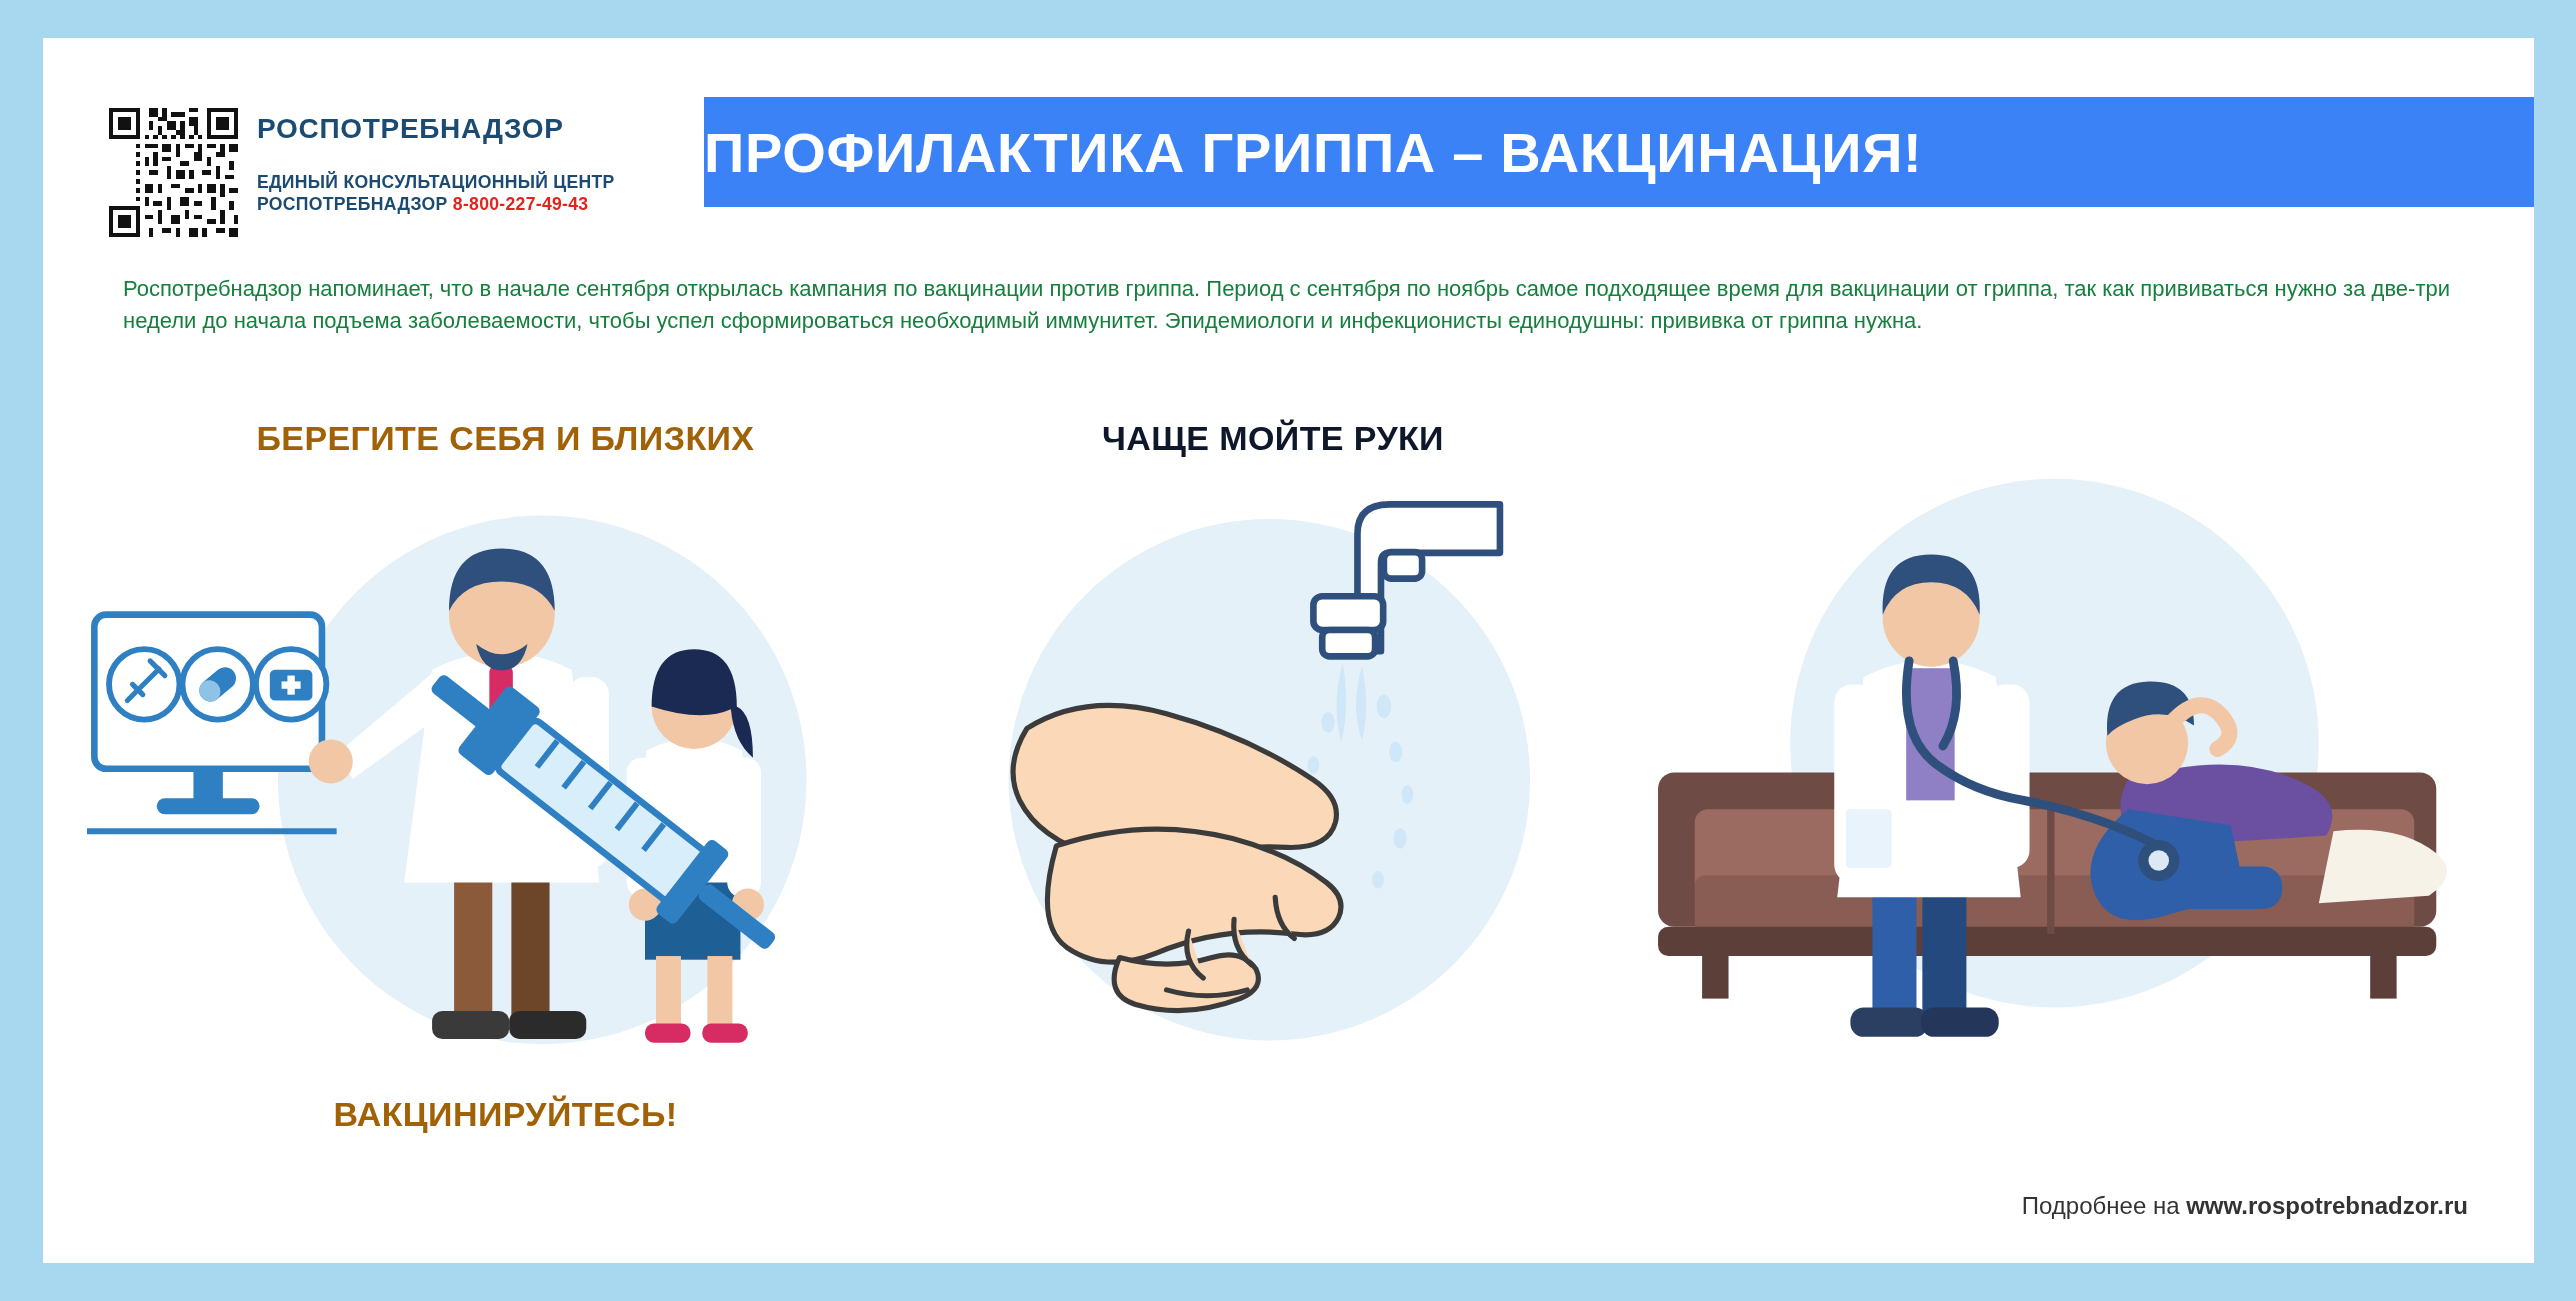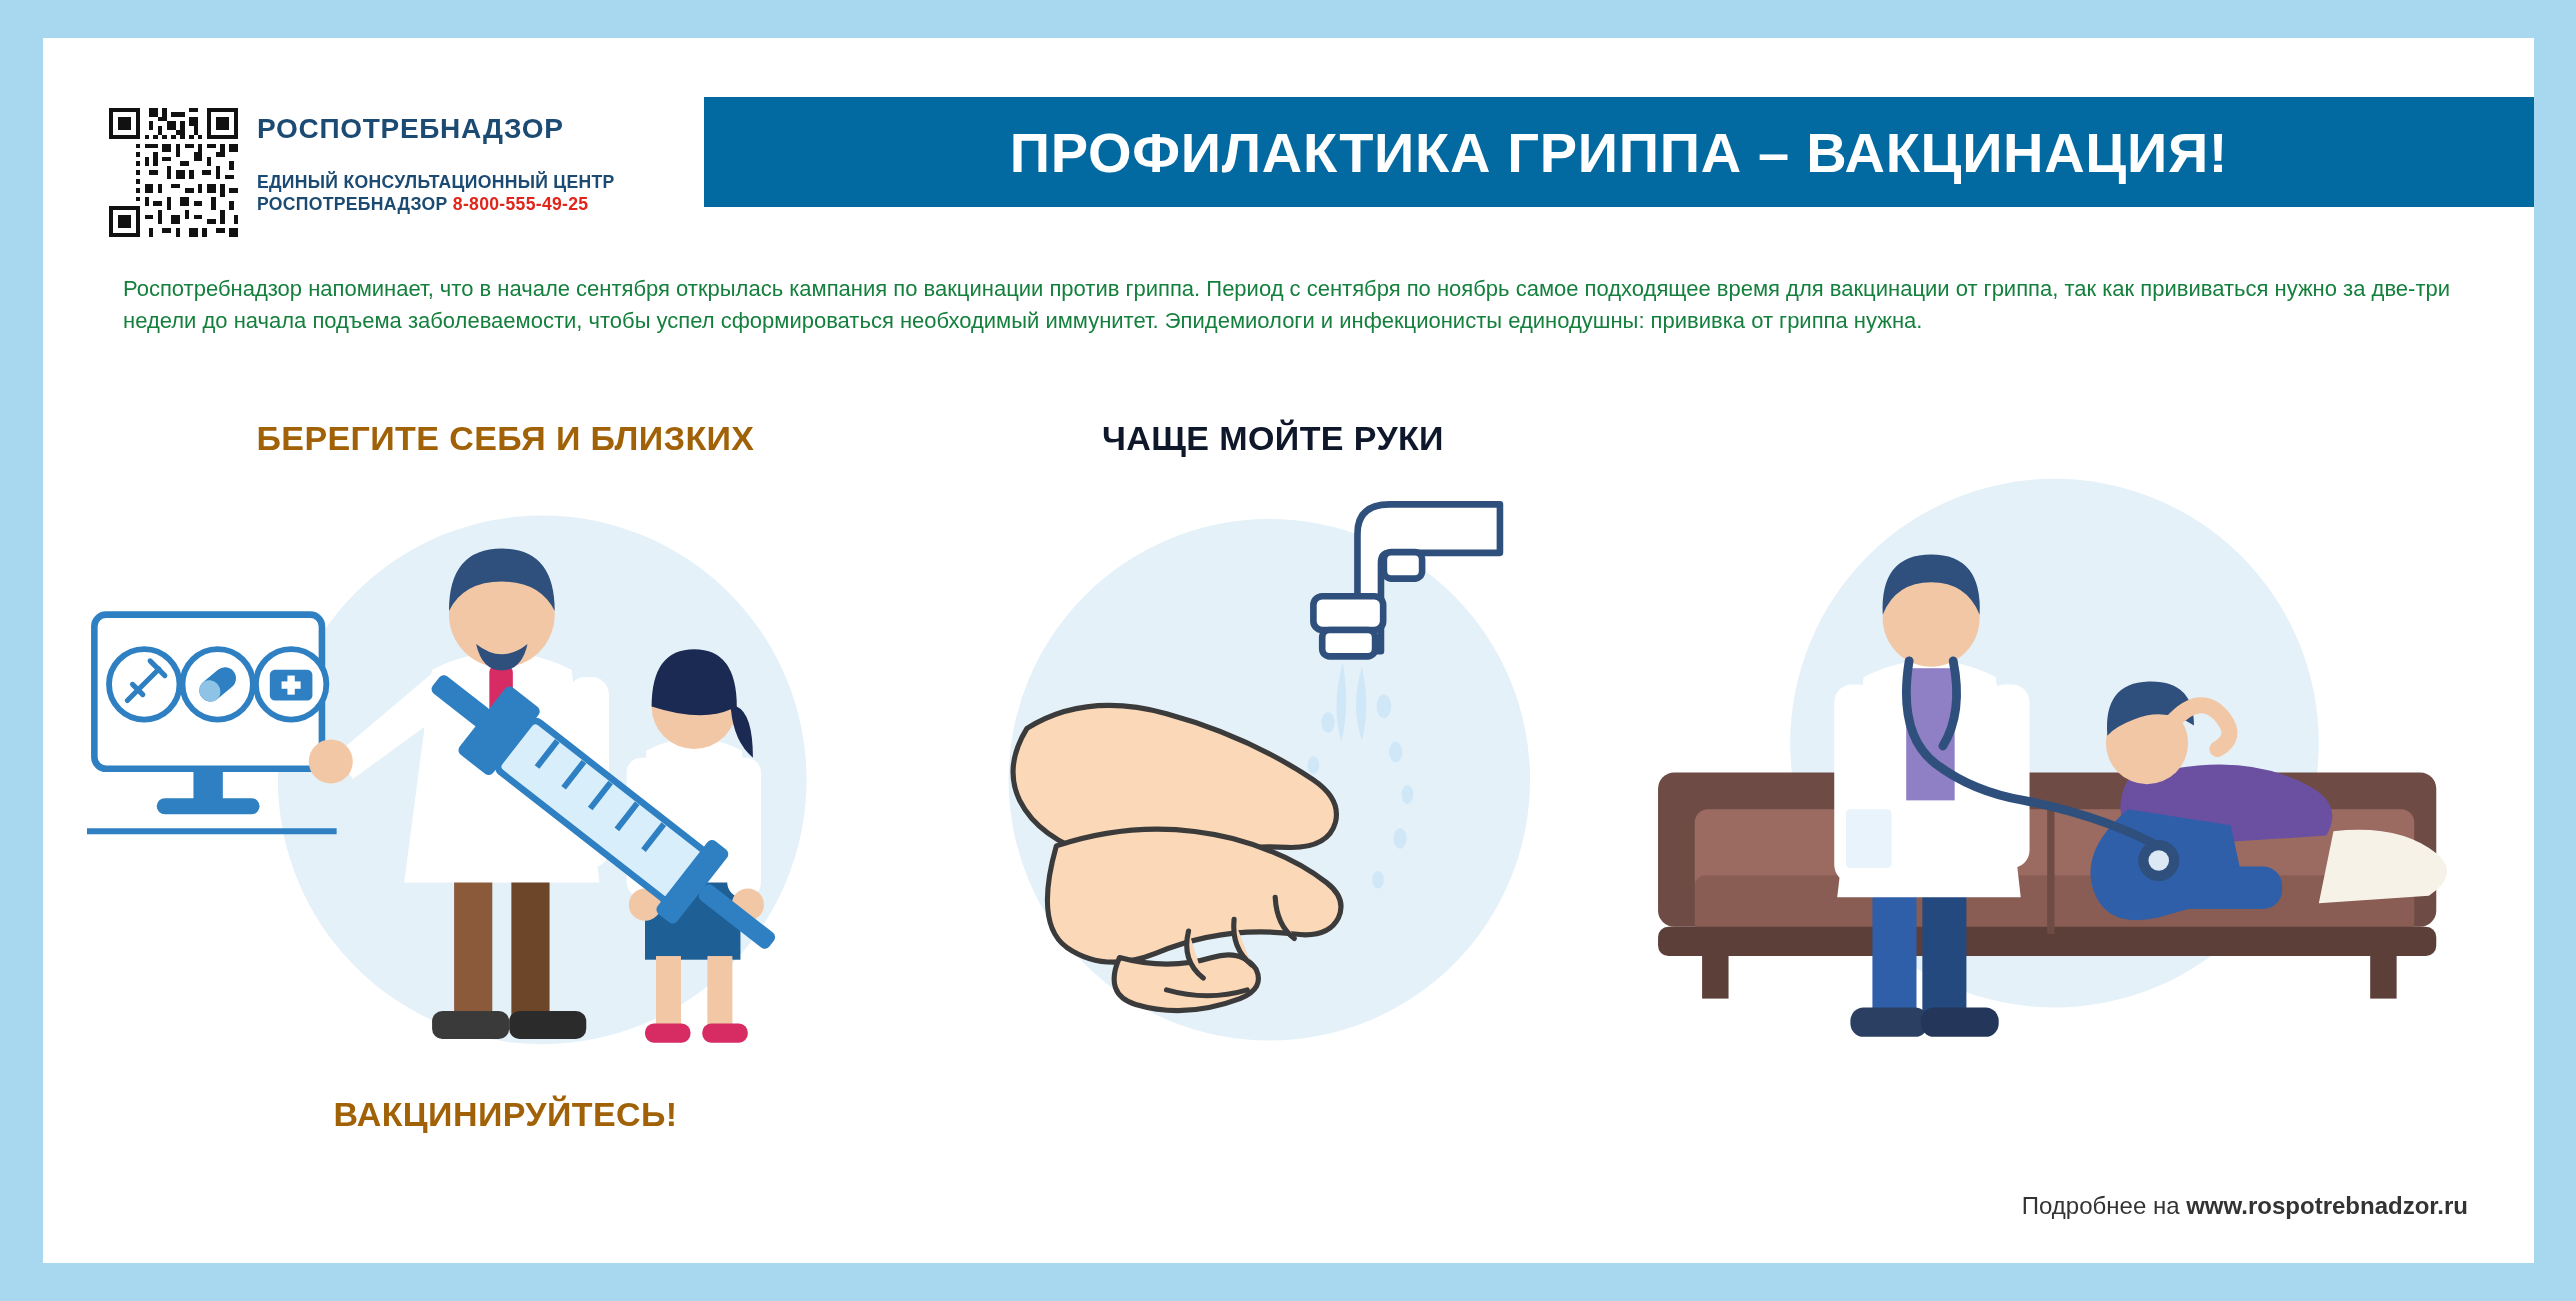--- a/index.html
+++ b/index.html
@@ -73,24 +73,24 @@
     color: #e1251b;
     font-weight: bold;
   }
 
   .title-bar {
     position: absolute;
     left: 661px;
     top: 59px;
     right: 0;
     height: 110px;
-    background: #0369a1;
+    background: #3b82f6;
     display: flex;
     align-items: center;
-    justify-content: center;
+    justify-content: flex-start;
   }
   .title-bar h1 {
     margin: 0;
     color: #ffffff;
     font-size: 56px;
     font-weight: bold;
     letter-spacing: 0.7px;
     white-space: nowrap;
   }
 
@@ -270,21 +270,21 @@
             <rect x="27" y="27" width="2" height="2"></rect>
           </g>
         </svg>
 
         <div class="brand-text">
           <div class="brand-title">РОСПОТРЕБНАДЗОР</div>
           <div class="brand-sub">
             <div>ЕДИНЫЙ КОНСУЛЬТАЦИОННЫЙ ЦЕНТР</div>
             <div>
               <span>РОСПОТРЕБНАДЗОР</span>
-              <span class="brand-phone">8-800-555-49-25</span>
+              <span class="brand-phone">8-800-227-49-43</span>
             </div>
           </div>
         </div>
       </div>
 
       <div class="title-bar">
         <h1>ПРОФИЛАКТИКА ГРИППА – ВАКЦИНАЦИЯ!</h1>
       </div>
     </div>
 

